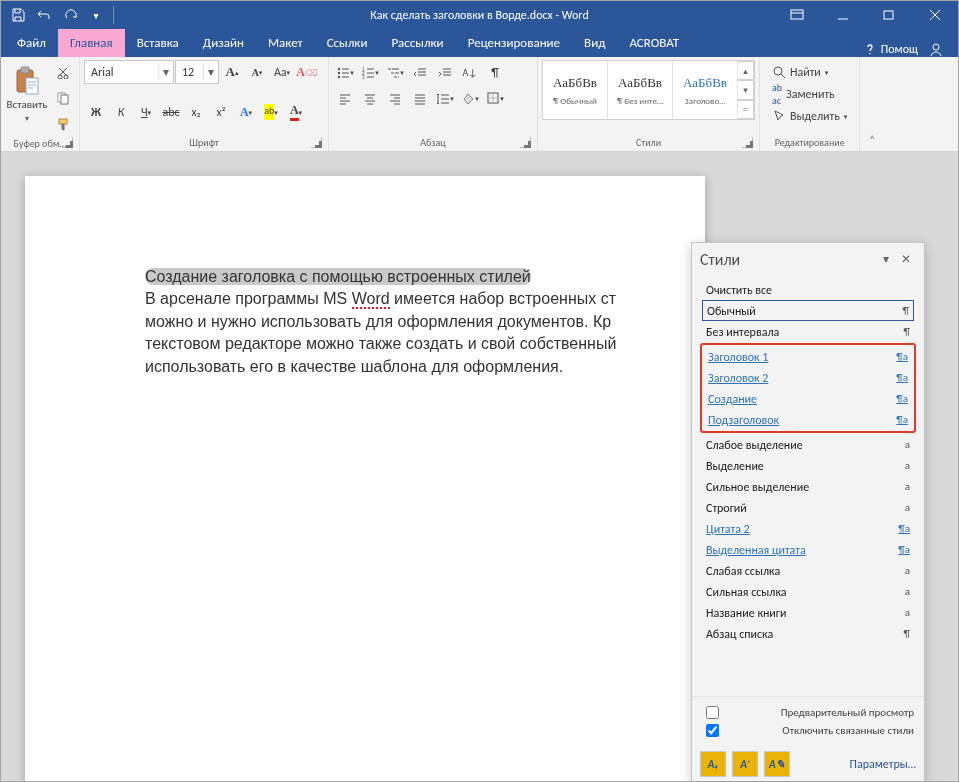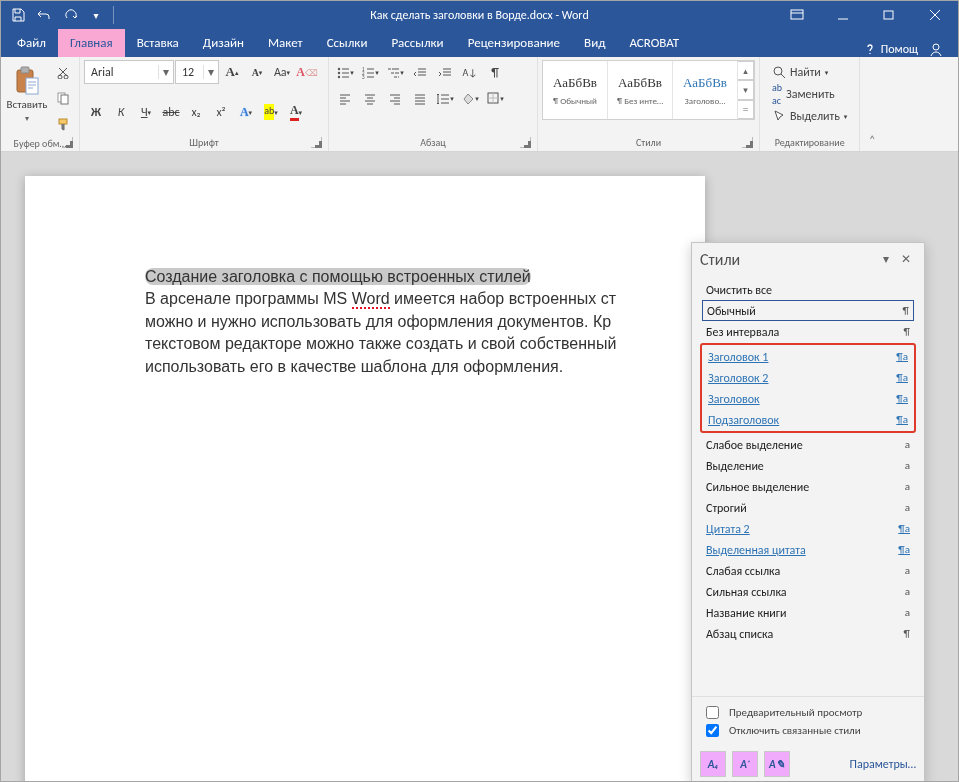--- a/index.html
+++ b/index.html
@@ -71,23 +71,23 @@
 .panel-hd .pb{width:20px;height:20px;display:flex;align-items:center;justify-content:center;cursor:pointer;color:#666;}
 .panel-list{flex:1;background:#f3f3f3;padding:4px 10px;overflow:hidden;}
 .pitem{display:flex;align-items:center;height:21px;font-size:12px;cursor:pointer;padding:0 4px;}
 .pitem .nm{flex:1;color:#222;}
 .pitem .hl{color:#2e74b5;text-decoration:underline;}
 .pitem .glyph{color:#555;font-size:11px;width:16px;text-align:right;}
 .pitem .glyph.hl{color:#2e74b5;}
 .pitem.selbox{border:1px solid #2b579a;height:19px;}
 .redbox{border:2px solid #e03b2a;border-radius:3px;margin:1px -2px;padding:1px 2px;}
 .panel-chk{padding:6px 10px;border-top:1px solid #e0e0e0;font-size:11px;color:#444;}
-.panel-chk label{display:flex;align-items:center;gap:7px;height:18px;cursor:pointer;}
+.panel-chk label{display:flex;align-items:center;gap:7px;height:18px;cursor:pointer;justify-content:space-between;}
 .panel-bot{display:flex;align-items:center;padding:6px 8px;gap:6px;}
-.panel-bot .ib{width:24px;height:24px;border:1px solid #c8c8c8;background:#f0abfc;display:flex;align-items:center;justify-content:center;cursor:pointer;font-size:11px;color:#2b579a;font-style:italic;font-weight:bold;}
+.panel-bot .ib{width:24px;height:24px;border:1px solid #c8c8c8;background:#eab308;display:flex;align-items:center;justify-content:center;cursor:pointer;font-size:11px;color:#2b579a;font-style:italic;font-weight:bold;}
 .panel-bot .lnk{margin-left:auto;color:#2b579a;cursor:pointer;font-size:12px;}
 
 
 .ico-txt{font-family:"Times New Roman",serif;font-weight:bold;}
 svg{display:block;}
 </style>
 </head>
 <body>
 
 <div class="app">
@@ -459,21 +459,21 @@
           <div class="redbox">
             <div class="pitem">
               <span class="nm hl">Заголовок 1</span>
               <span class="glyph hl">¶a</span>
             </div>
             <div class="pitem">
               <span class="nm hl">Заголовок 2</span>
               <span class="glyph hl">¶a</span>
             </div>
             <div class="pitem">
-              <span class="nm hl">Заголовок</span>
+              <span class="nm hl">Создание</span>
               <span class="glyph hl">¶a</span>
             </div>
             <div class="pitem">
               <span class="nm hl">Подзаголовок</span>
               <span class="glyph hl">¶a</span>
             </div>
           </div>
           <div class="pitem">
             <span class="nm">Слабое выделение</span>
             <span class="glyph">a</span>

